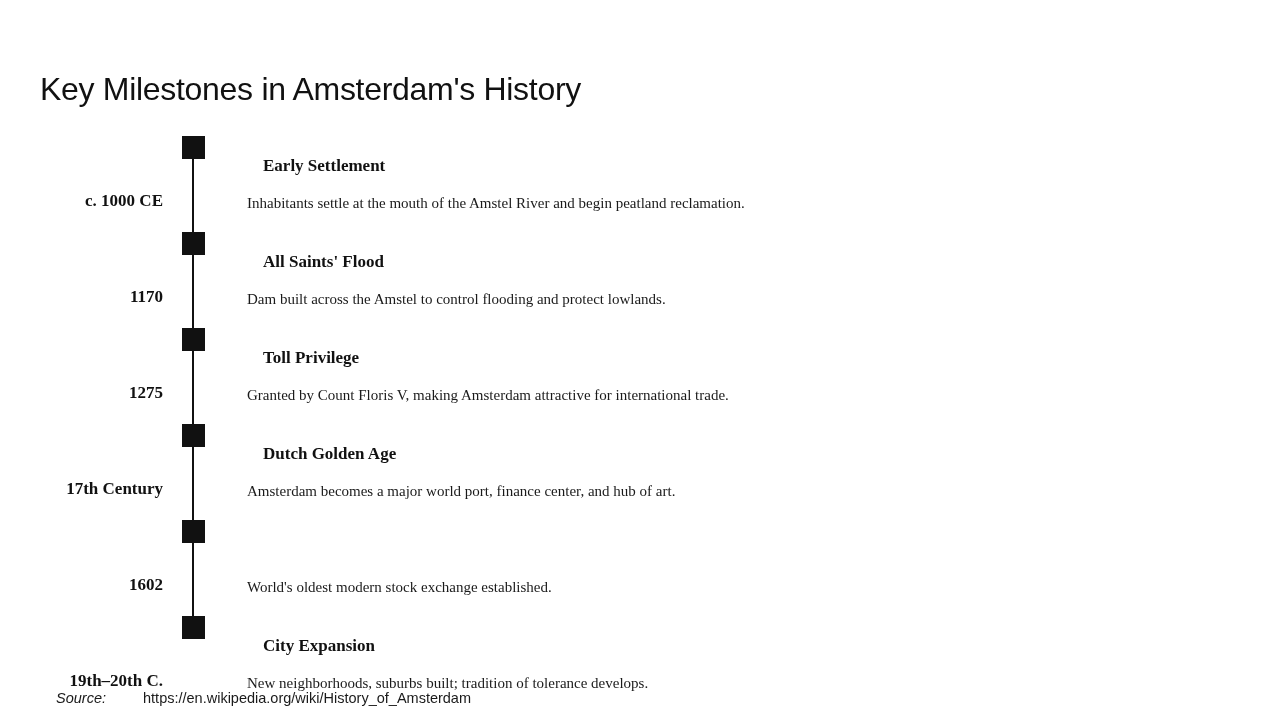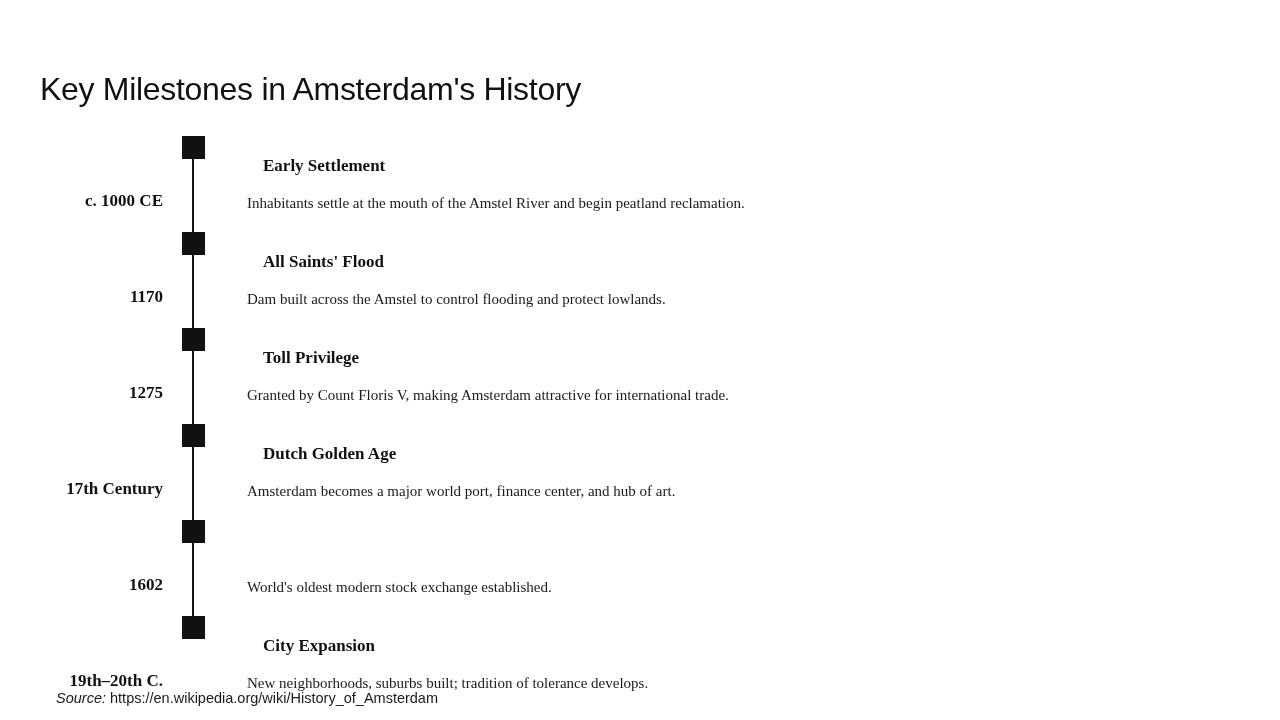--- a/index.html
+++ b/index.html
@@ -116,20 +116,21 @@
     top: 690px;
     font-size: 14.5px;
     color: #1a1a1a;
     white-space: nowrap;
   }
   .source-label {
     font-style: italic;
   }
   .source-url {
     font-style: normal;
+    margin-left: 33px;
   }
 </style>
 </head>
 <body>
 
 <h1 class="page-title">Key Milestones in Amsterdam's History</h1>
 
 <div class="timeline">
 
   <div class="timeline-row">

